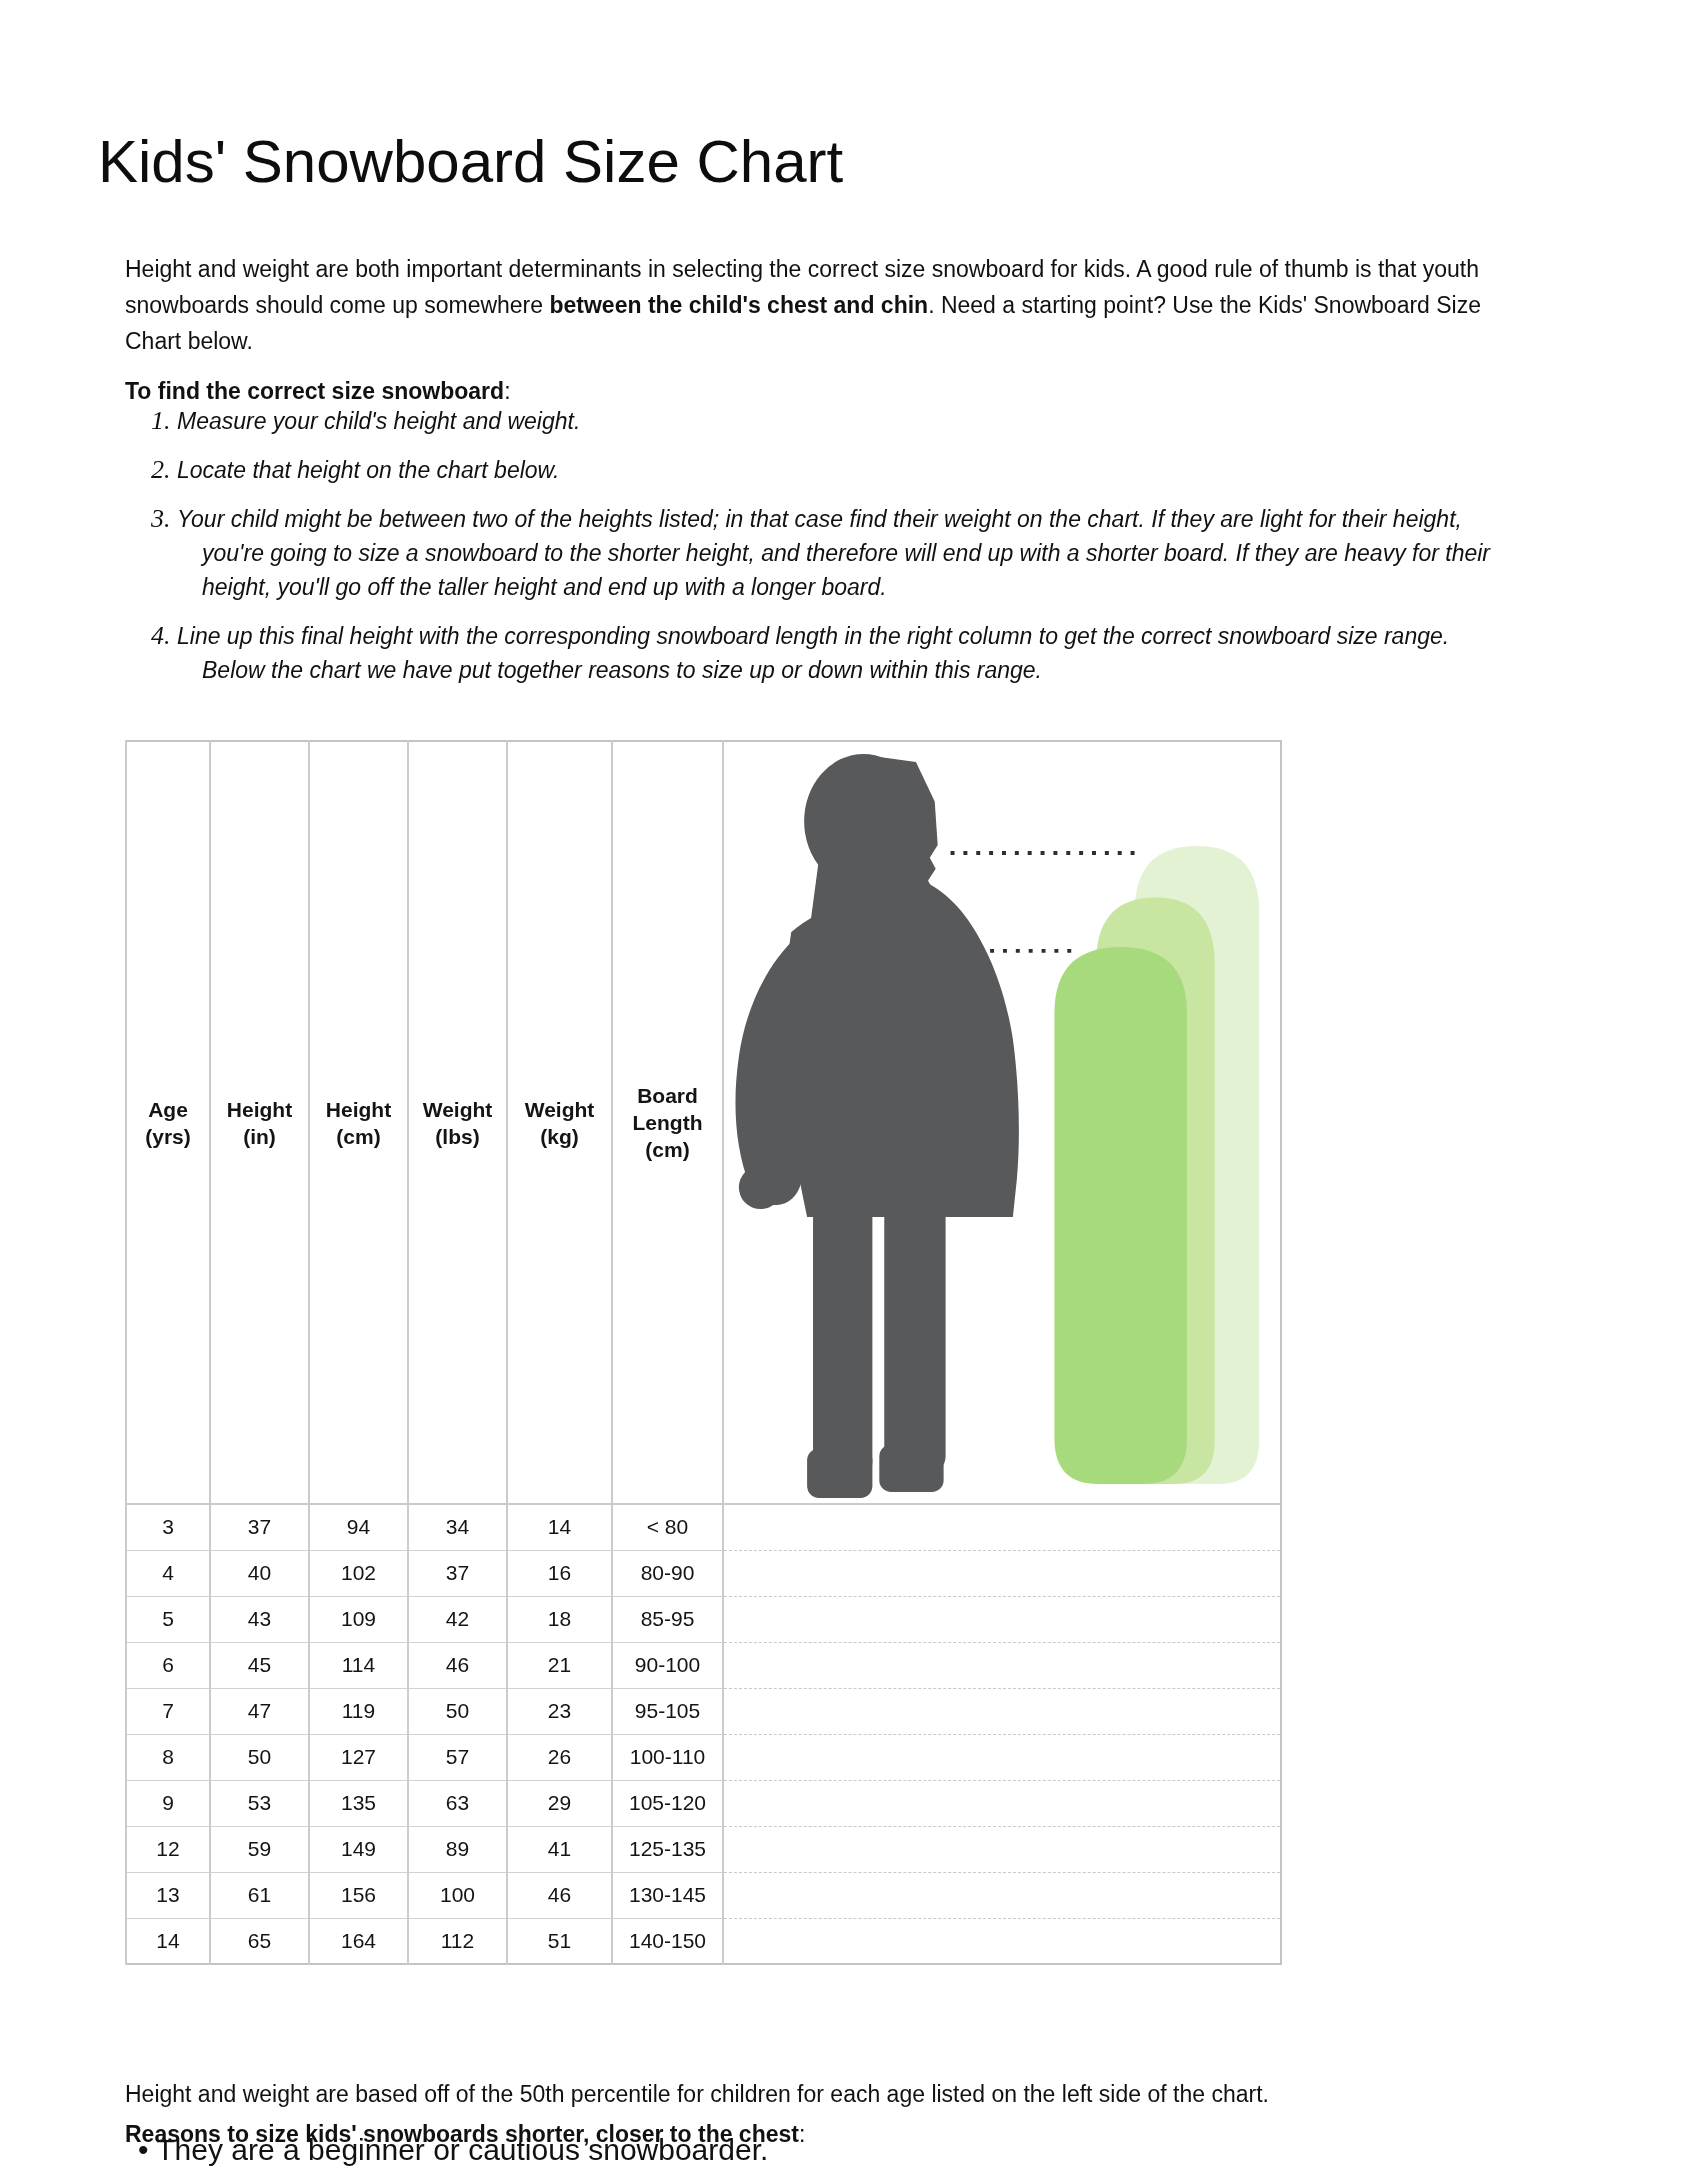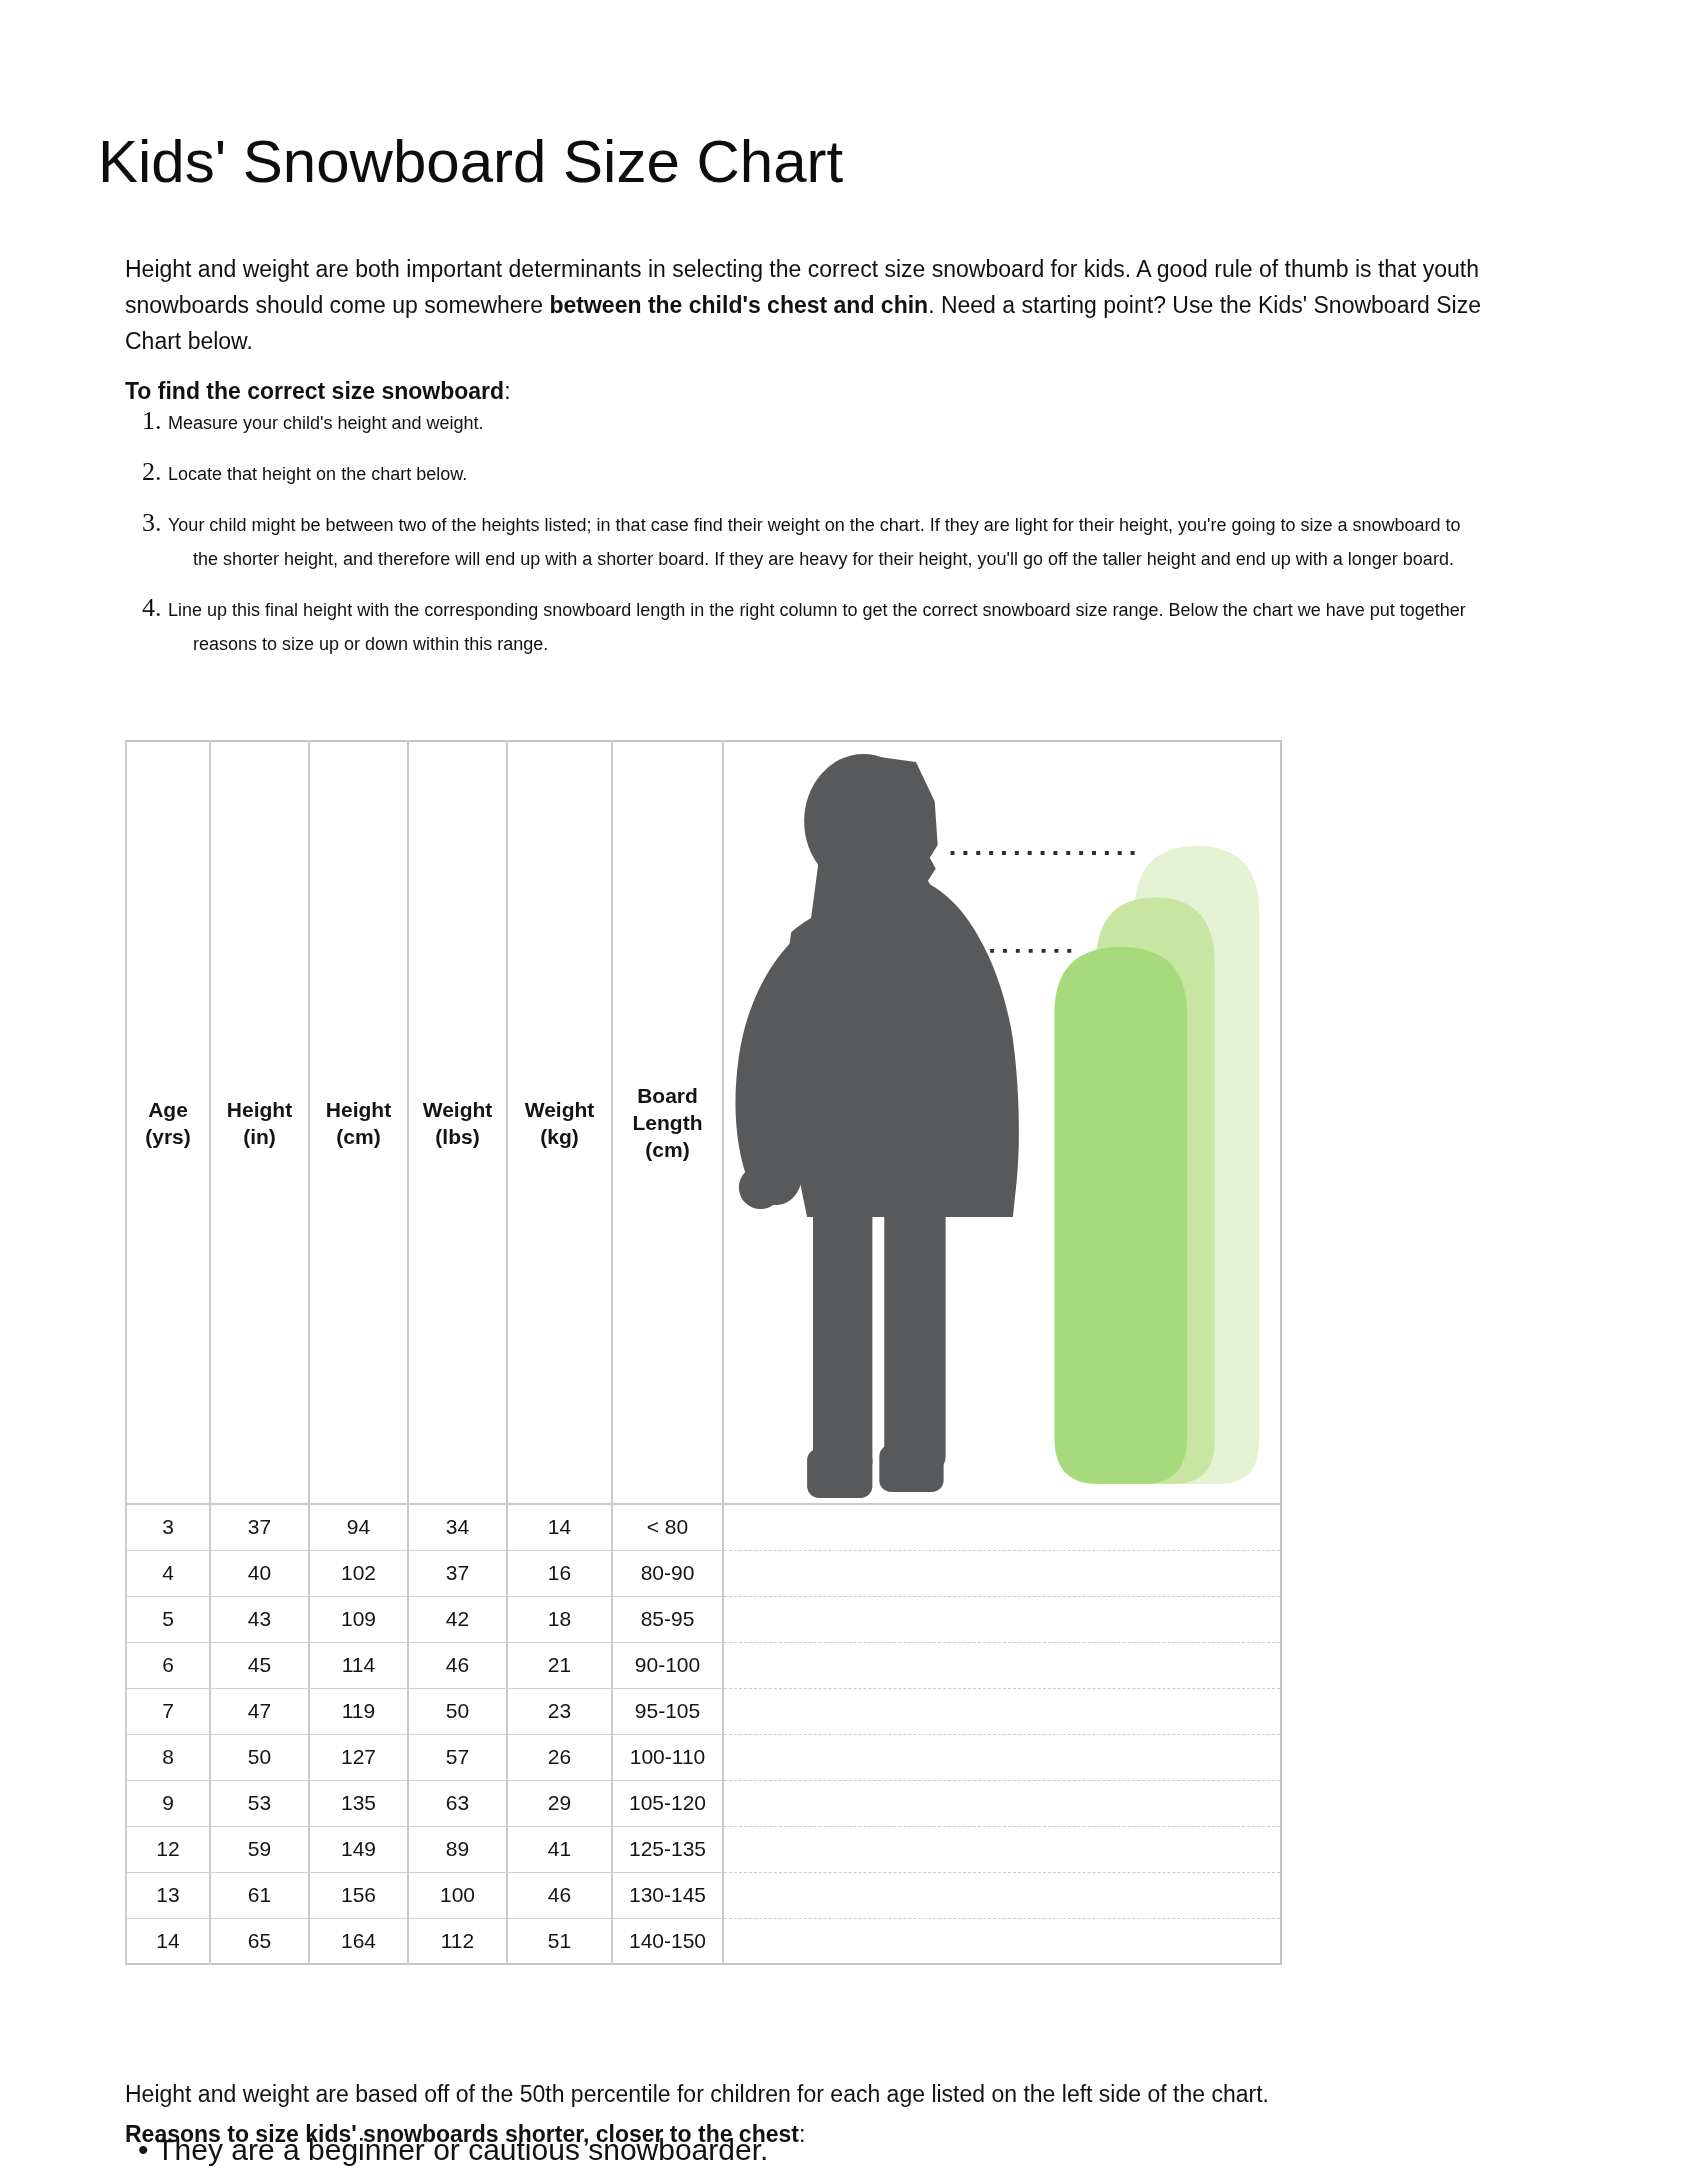--- a/index.html
+++ b/index.html
@@ -23,25 +23,25 @@
     left: 98px; top: 228px; width: 1384px;
     font-size: 23px; line-height: 36px;
   }
   .subhead {
     left: 98px; top: 351px; width: 1384px;
     font-size: 23px; line-height: 34px;
   }
   .subhead strong, .intro strong { font-weight: bold; }
 
   ol.steps {
-    left: 102px; top: 404px; width: 1386px;
+    left: 111px; top: 404px; width: 1386px;
     margin: 0; padding: 0;
     list-style: none;
     counter-reset: step;
-    font-size: 18px; line-height: 34px;
+    font-size: 23px; line-height: 34px; font-style: italic;
   }
   ol.steps li {
     counter-increment: step;
     padding-left: 91px;
     text-indent: -51px;
     margin-bottom: 15px;
   }
   ol.steps li::before {
     content: counter(step) ". ";
     font-family: "Liberation Serif", "DejaVu Serif", serif;

